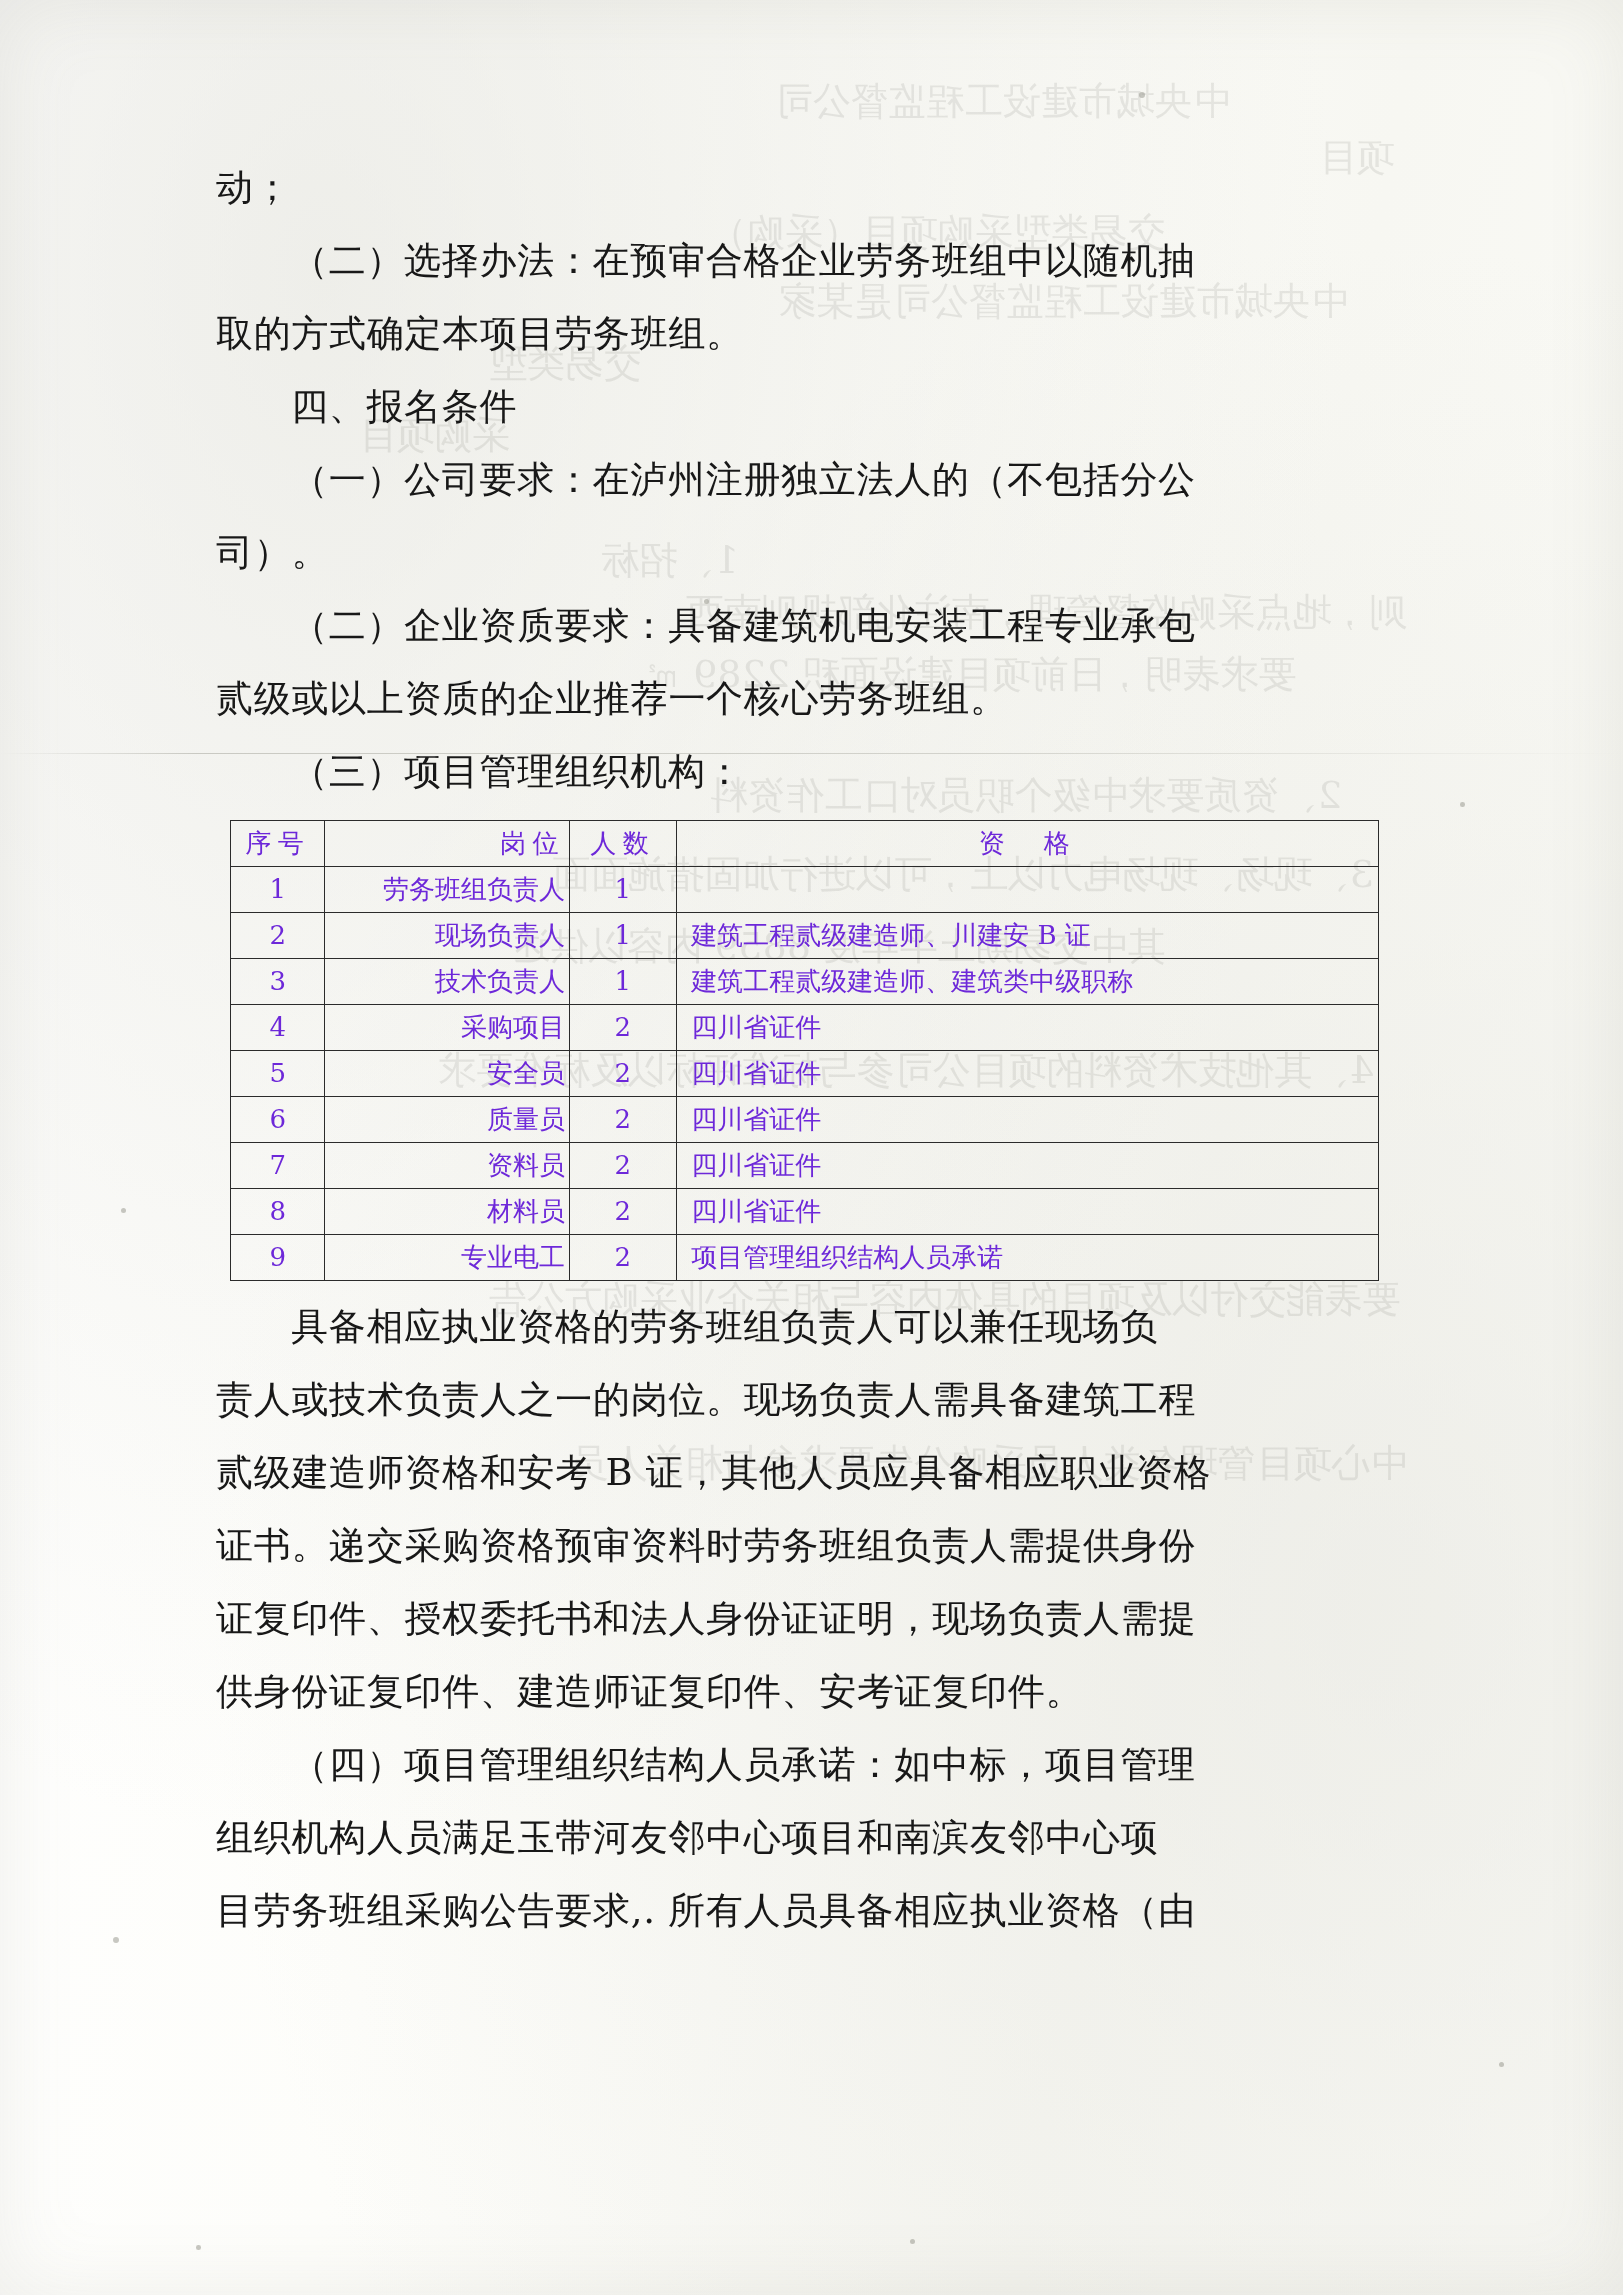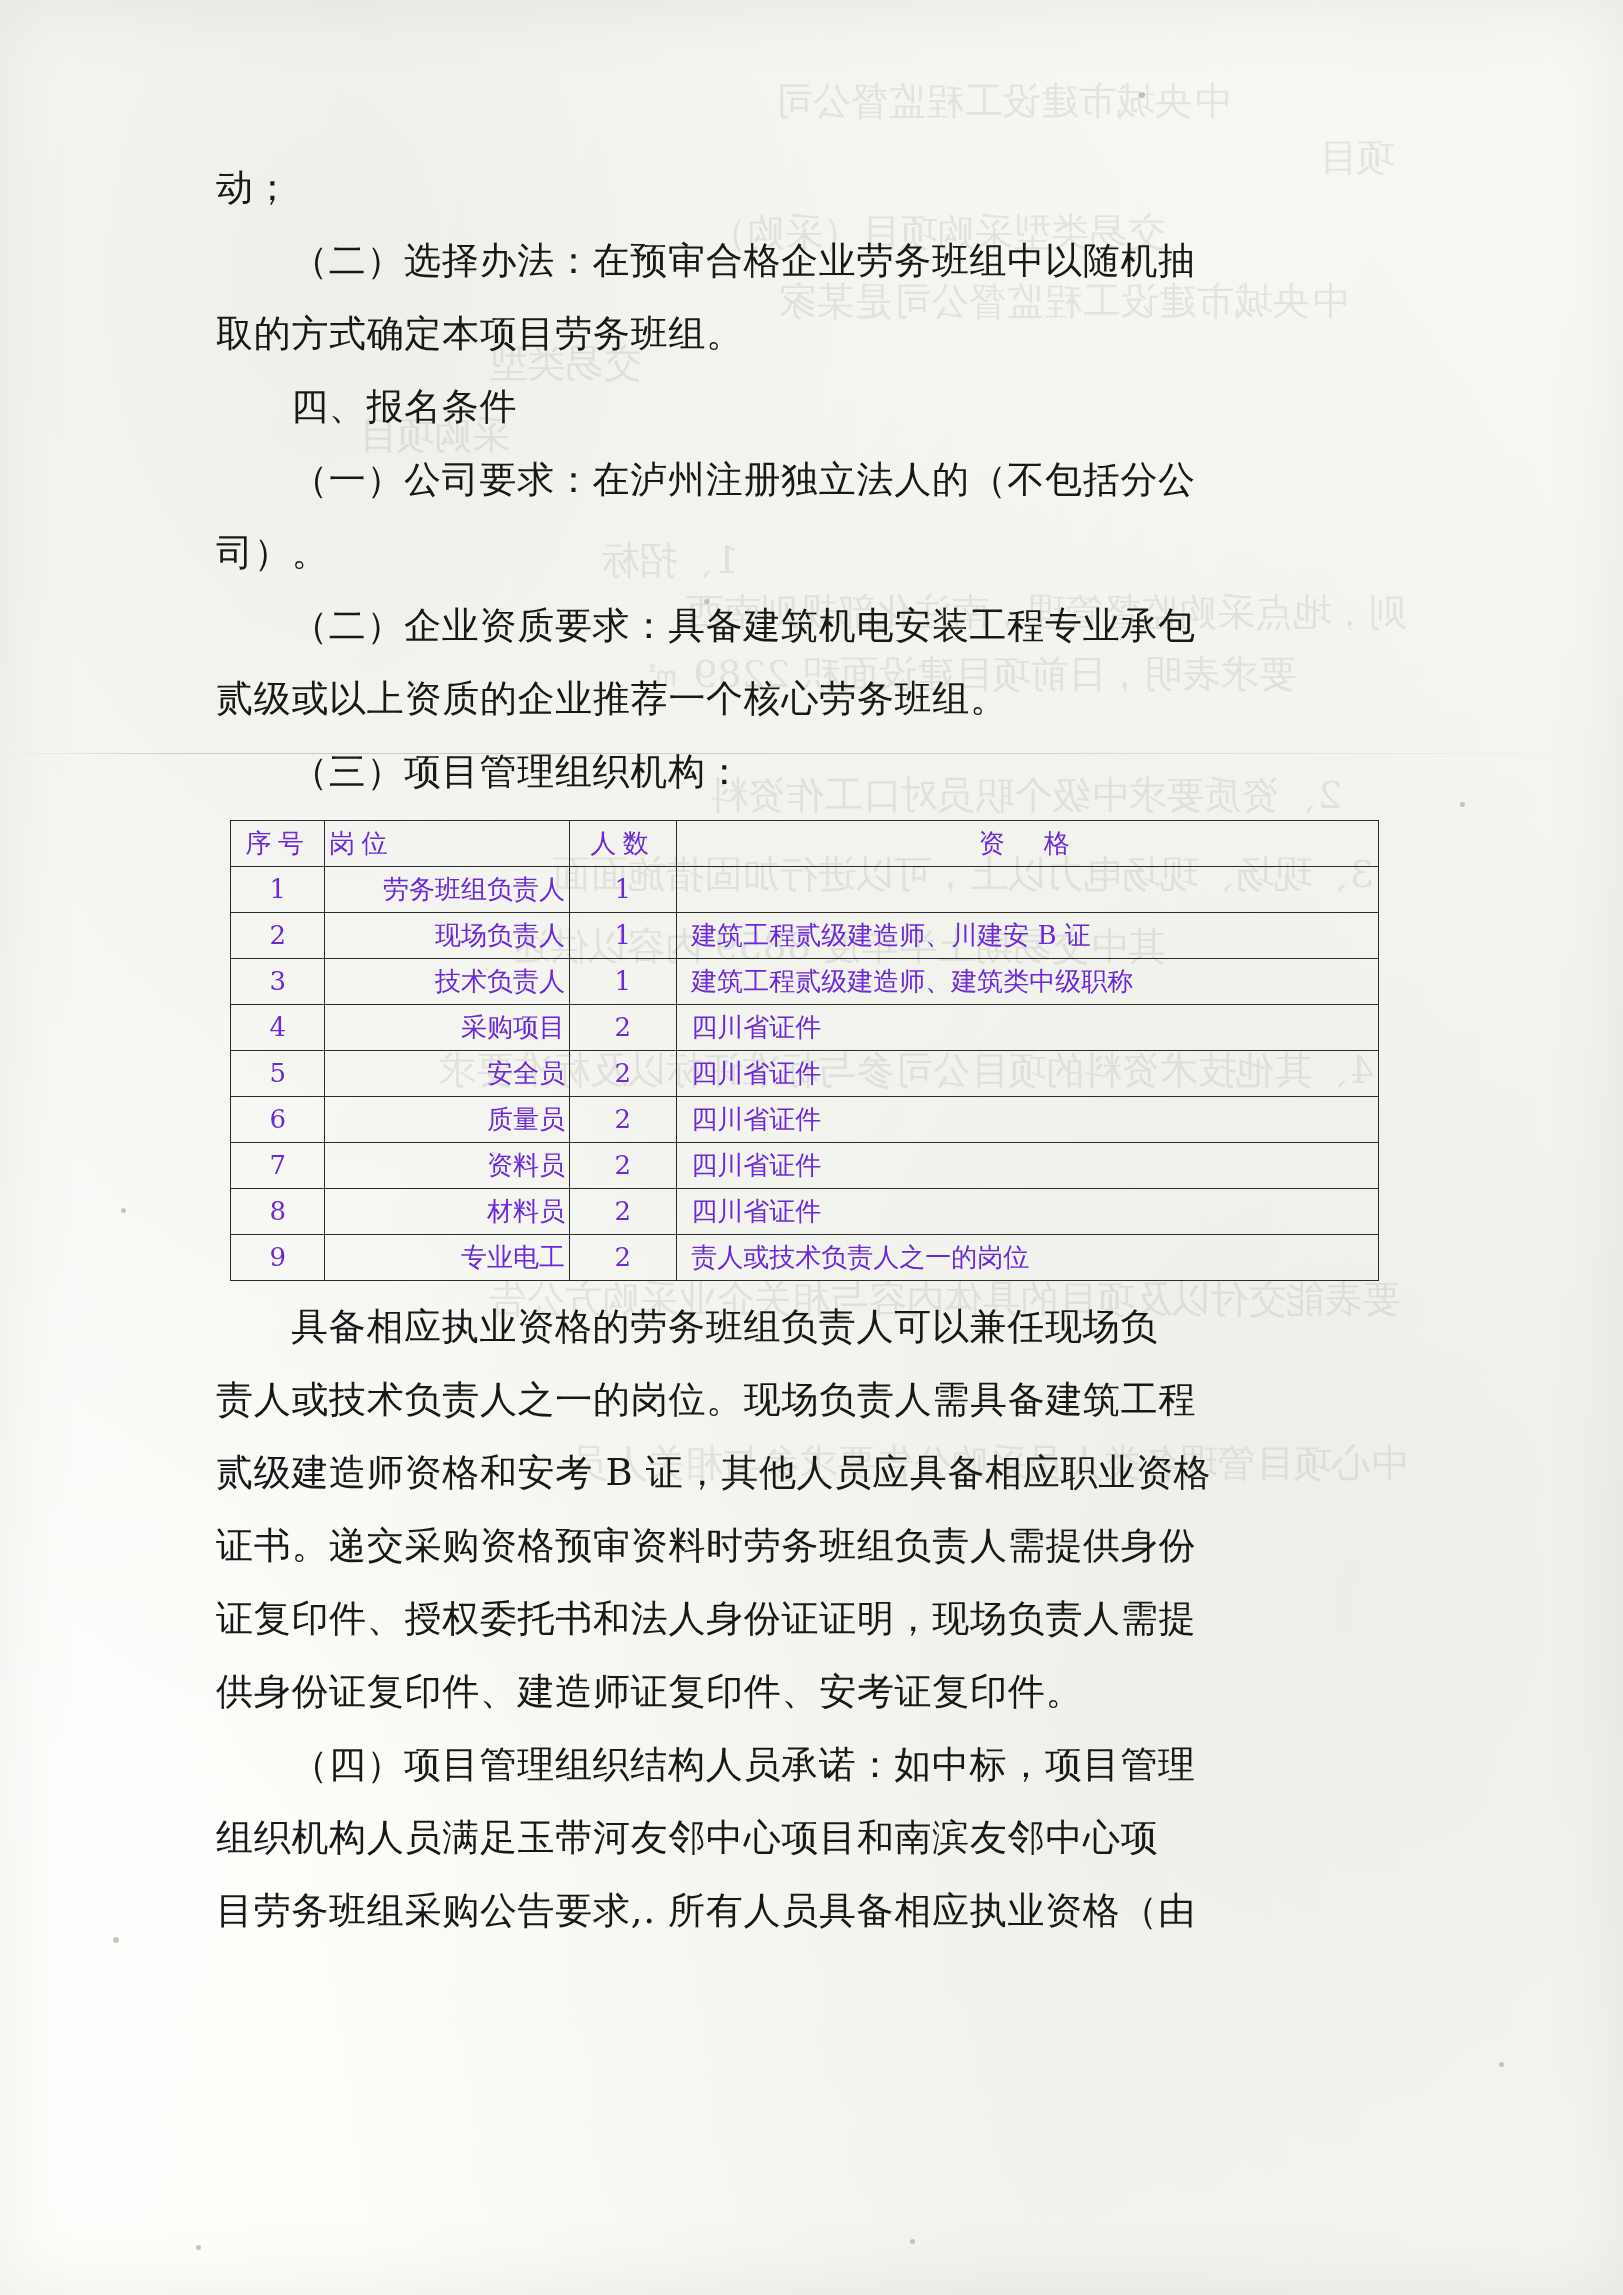--- a/index.html
+++ b/index.html
@@ -162,21 +162,21 @@
     <p class="body-line para indent">（一）公司要求：在泸州注册独立法人的（不包括分公</p>
     <p class="body-line para">司）。</p>
     <p class="body-line para indent">（二）企业资质要求：具备建筑机电安装工程专业承包</p>
     <p class="body-line para">贰级或以上资质的企业推荐一个核心劳务班组。</p>
     <p class="body-line para indent">（三）项目管理组织机构：</p>
 
     <table class="org-table">
       <thead>
         <tr>
           <th class="col-no">序号</th>
-          <th class="col-post" style="text-align:left; padding-left:3.9px !important;">岗位</th>
+          <th class="col-post" style="text-align:right; padding-left:3.9px !important;">岗位</th>
           <th class="col-count">人数</th>
           <th class="col-qual" style="text-align:center; padding-left:3.9px !important;">资　格</th>
         </tr>
       </thead>
       <tbody>
         <tr>
           <td class="col-no">1</td>
           <td class="col-post">劳务班组负责人</td>
           <td class="col-count">1</td>
           <td class="col-qual"></td>
@@ -220,21 +220,21 @@
         <tr>
           <td class="col-no">8</td>
           <td class="col-post">材料员</td>
           <td class="col-count">2</td>
           <td class="col-qual">四川省证件</td>
         </tr>
         <tr>
           <td class="col-no">9</td>
           <td class="col-post">专业电工</td>
           <td class="col-count">2</td>
-          <td class="col-qual">责人或技术负责人之一的岗位</td>
+          <td class="col-qual">项目管理组织结构人员承诺</td>
         </tr>
       </tbody>
     </table>
 
     <p class="body-line para indent">具备相应执业资格的劳务班组负责人可以兼任现场负</p>
     <p class="body-line para">责人或技术负责人之一的岗位。现场负责人需具备建筑工程</p>
     <p class="body-line para">贰级建造师资格和安考 B 证，其他人员应具备相应职业资格</p>
     <p class="body-line para">证书。递交采购资格预审资料时劳务班组负责人需提供身份</p>
     <p class="body-line para">证复印件、授权委托书和法人身份证证明，现场负责人需提</p>
     <p class="body-line para">供身份证复印件、建造师证复印件、安考证复印件。</p>

